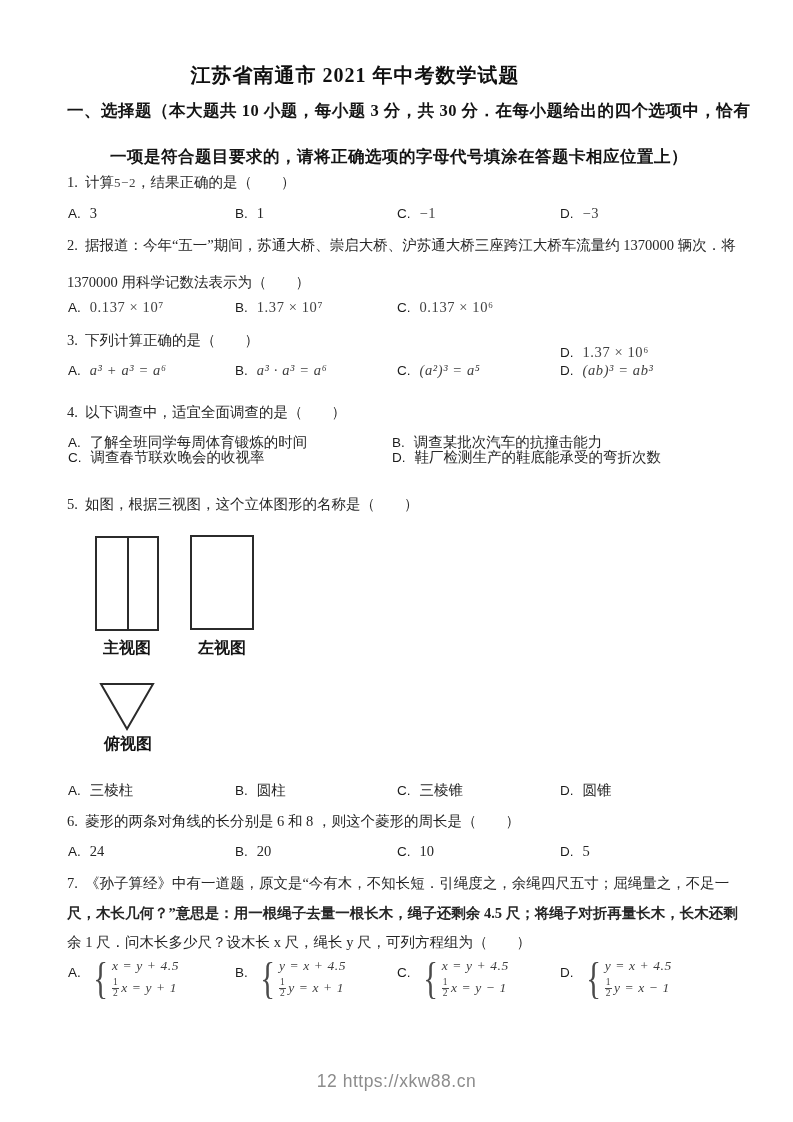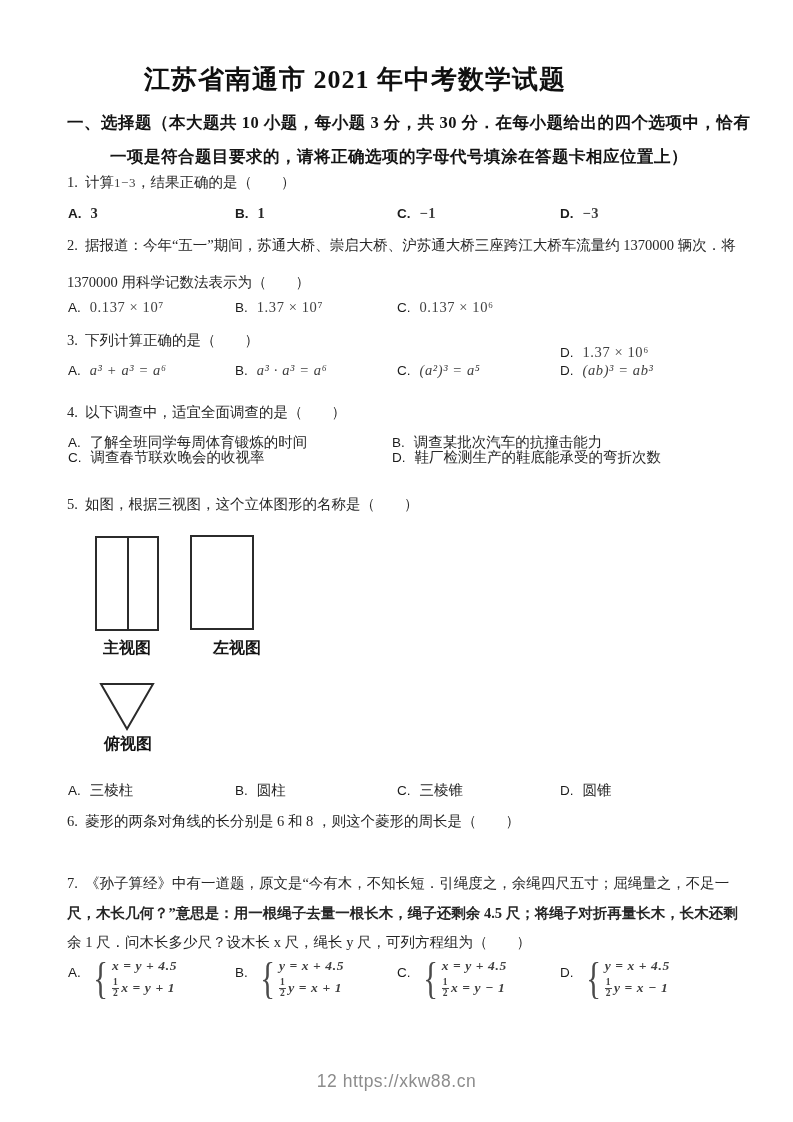--- a/index.html
+++ b/index.html
@@ -1,62 +1,62 @@
 <!DOCTYPE html>
 <html><head>
 <meta charset="utf-8">
 <style>
   html,body{margin:0;padding:0;background:#ffffff;}
   .page{
     position:relative;width:793px;height:1122px;background:#ffffff;
     font-family:"Liberation Serif","DejaVu Serif",serif;color:#242424;overflow:hidden;
   }
   .abs{position:absolute;white-space:nowrap;}
-  .title{top:62px;left:0;width:710px;text-align:center;font-size:26px;font-weight:bold;color:#101010;letter-spacing:1px;}
+  .title{top:62px;left:0;width:710px;text-align:center;font-size:20px;font-weight:bold;color:#101010;letter-spacing:1px;}
   .shead{left:67px;font-size:16.5px;font-weight:bold;color:#141414;letter-spacing:0.5px;}
   .stem{left:67px;font-size:14.5px;color:#262626;}
   .qnum{margin-right:7px;}
   .cont{left:67px;font-size:14.5px;color:#262626;}
   .opt{position:absolute;top:0;font-size:14.5px;white-space:nowrap;color:#262626;}
   .row{position:absolute;left:0;width:793px;height:26px;}
   .row-tall{height:60px;}
   .olabel{font-family:"Liberation Sans","DejaVu Sans",sans-serif;font-size:13.5px;color:#1c1c1c;margin-right:9px;}
   .math{font-family:"Liberation Serif","DejaVu Serif",serif;color:#3f3f3f;letter-spacing:0.6px;}
   .mital{font-style:italic;}
   
   .rect{position:absolute;border:2px solid #2b2b2b;background:#fff;}
   .vline{position:absolute;left:50%;top:0;bottom:0;width:0;border-left:2px solid #2b2b2b;}
   .figlabel{position:absolute;font-size:16px;font-weight:bold;color:#141414;text-align:center;white-space:nowrap;}
   .trisvg{position:absolute;}
   
   .q7opt{display:flex;align-items:flex-start;}
   .q7opt .olabel{margin-top:7px;}
   .sys{display:inline-flex;align-items:center;}
   .brace{font-size:44px;font-weight:300;line-height:0.95;color:#4a4a4a;transform:scaleX(0.7);margin-right:1px;font-family:"Liberation Serif",serif;}
-  .eqcol{display:inline-flex;flex-direction:column;gap:4px;font-weight:bold;}
+  .eqcol{display:inline-flex;flex-direction:column;gap:4px;}
   .eq{font-size:13.5px;line-height:16px;}
   .frac{display:inline-flex;flex-direction:column;align-items:center;font-size:9.5px;line-height:1.05;vertical-align:middle;margin-right:2px;color:#3f3f3f;}
   .frac .den{border-top:1px solid #4a4a4a;padding:0 1px;}
   .footer{top:1071px;left:0;width:793px;text-align:center;font-family:"Liberation Sans","DejaVu Sans",sans-serif;font-size:17.5px;color:#8c8c8c;letter-spacing:0.5px;}
 </style>
 </head>
 <body>
 
 <div class="page">
 
   <div class="abs title">江苏省南通市 2021 年中考数学试题</div>
 
-  <div class="abs shead" style="top:112px;text-align:center;">一、选择题（本大题共 10 小题，每小题 3 分，共 30 分．在每小题给出的四个选项中，恰有</div>
+  <div class="abs shead" style="top:100px;text-align:center;">一、选择题（本大题共 10 小题，每小题 3 分，共 30 分．在每小题给出的四个选项中，恰有</div>
   <div class="abs shead" style="top:146px;margin-left:43px;">一项是符合题目要求的，请将正确选项的字母代号填涂在答题卡相应位置上）</div>
 
   <div class="abs stem" style="top:173px;">
-    <span class="qnum">1.</span><span>计算</span><span class="math" style="font-size:13px;">1−3</span><span>，结果正确的是（　　）</span>
+    <span class="qnum">1.</span><span>计算</span><span class="math" style="font-size:13px;">5−2</span><span>，结果正确的是（　　）</span>
   </div>
 
-  <div class="row" style="top:205px;font-weight:bold;">
+  <div class="row" style="top:205px;">
     <span class="opt" style="left:68px;"><span class="olabel">A.</span><span>3</span></span>
     <span class="opt" style="left:235px;"><span class="olabel">B.</span><span>1</span></span>
     <span class="opt" style="left:397px;"><span class="olabel">C.</span><span class="math">−1</span></span>
     <span class="opt" style="left:560px;"><span class="olabel">D.</span><span class="math">−3</span></span>
   </div>
 
   <div class="abs stem" style="top:236px;">
     <span class="qnum">2.</span><span>据报道：今年“五一”期间，苏通大桥、崇启大桥、沪苏通大桥三座跨江大桥车流量约 1370000 辆次．将</span>
   </div>
   <div class="abs cont" style="top:273px;">1370000 用科学记数法表示为（　　）</div>
@@ -94,37 +94,43 @@
 
   <div class="abs stem" style="top:495px;">
     <span class="qnum">5.</span><span>如图，根据三视图，这个立体图形的名称是（　　）</span>
   </div>
 
   <div class="rect" style="left:95px;top:536px;width:60px;height:91px;">
     <span class="vline"></span>
   </div>
   <div class="rect" style="left:190px;top:535px;width:60px;height:91px;"></div>
   <div class="figlabel" style="left:95px;top:638px;width:64px;">主视图</div>
-  <div class="figlabel" style="left:190px;top:638px;width:64px;margin-left:15px;">左视图</div>
+  <div class="figlabel" style="left:190px;top:638px;width:64px;">左视图</div>
   <svg class="trisvg" style="left:98px;top:681px;" width="58" height="52" viewBox="0 0 58 52">
     <polygon points="3,3 55,3 29,48" fill="none" stroke="#2b2b2b" stroke-width="2"></polygon>
   </svg>
   <div class="figlabel" style="left:96px;top:734px;width:64px;">俯视图</div>
 
   <div class="row" style="top:781px;">
     <span class="opt" style="left:68px;"><span class="olabel">A.</span><span>三棱柱</span></span>
     <span class="opt" style="left:235px;"><span class="olabel">B.</span><span>圆柱</span></span>
     <span class="opt" style="left:397px;"><span class="olabel">C.</span><span>三棱锥</span></span>
     <span class="opt" style="left:560px;"><span class="olabel">D.</span><span>圆锥</span></span>
   </div>
 
   <div class="abs stem" style="top:812px;">
     <span class="qnum">6.</span><span>菱形的两条对角线的长分别是 6 和 8 ，则这个菱形的周长是（　　）</span>
   </div>
 
+  <div class="row" style="top:843px;">
+    <span class="opt" style="left:68px;"><span class="olabel">A.</span><span>24</span></span>
+    <span class="opt" style="left:235px;"><span class="olabel">B.</span><span>20</span></span>
+    <span class="opt" style="left:397px;"><span class="olabel">C.</span><span>10</span></span>
+    <span class="opt" style="left:560px;"><span class="olabel">D.</span><span>5</span></span>
+  </div>
 
   <div class="abs stem" style="top:874px;">
     <span class="qnum">7.</span><span>《孙子算经》中有一道题，原文是“今有木，不知长短．引绳度之，余绳四尺五寸；屈绳量之，不足一</span>
   </div>
   <div class="abs cont" style="top:904px;font-weight:bold;">尺，木长几何？”意思是：用一根绳子去量一根长木，绳子还剩余 4.5 尺；将绳子对折再量长木，长木还剩</div>
   <div class="abs cont" style="top:933px;">余 1 尺．问木长多少尺？设木长 x 尺，绳长 y 尺，可列方程组为（　　）</div>
 
   <div class="row row-tall" style="top:958px;">
 
     <span class="opt q7opt" style="left:68px;">

